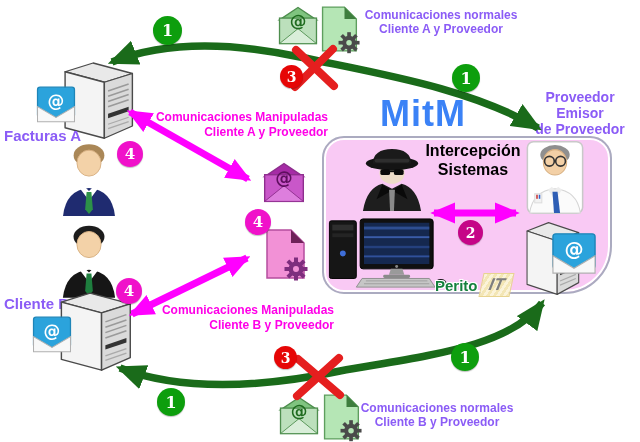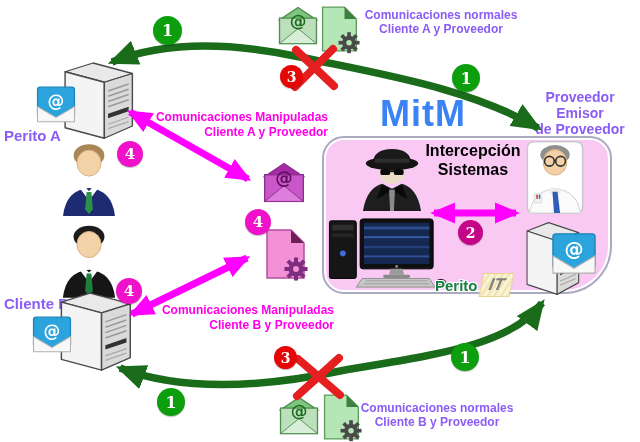--- a/index.html
+++ b/index.html
@@ -210,21 +210,21 @@
     <span class="wm-perito">Perito</span>
     <span class="wm-it">IT</span>
   </div>
 
   <svg class="icon" style="left:52px;top:56px;width:86px;height:84px;z-index:5;" viewBox="0 0 92 96" preserveAspectRatio="none">
       <use href="#sym-server"></use>
     </svg>
   <svg class="icon" style="left:35px;top:84px;width:42px;height:40px;z-index:7;">
       <use href="#sym-mail-blue"></use>
     </svg>
-  <div class="txt t-green t-client" style="left:4px;top:128px;width:94px;">Perito A</div>
+  <div class="txt t-green t-client" style="left:4px;top:128px;width:94px;">Facturas A</div>
   <svg class="icon" style="left:60px;top:141px;width:58px;height:75px;--hair:#AA8757;--suit:#1F2B70;--tie:#2C9148;">
       <use href="#sym-person"></use>
     </svg>
 
   <svg class="icon" style="left:60px;top:222px;width:58px;height:76px;z-index:5;--hair:#1C1C1C;--suit:#161616;--tie:#1E7E3E;">
       <use href="#sym-person"></use>
     </svg>
   <div class="txt t-green t-client" style="left:4px;top:296px;width:94px;">Cliente B</div>
   <svg class="icon" style="left:48px;top:286px;width:88px;height:86px;z-index:6;" viewBox="0 0 92 96" preserveAspectRatio="none">
       <use href="#sym-server"></use>

